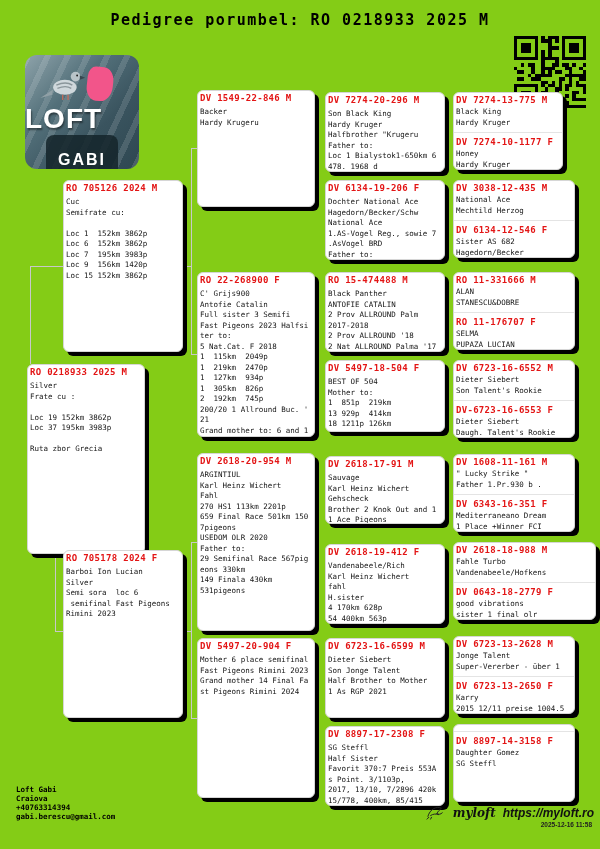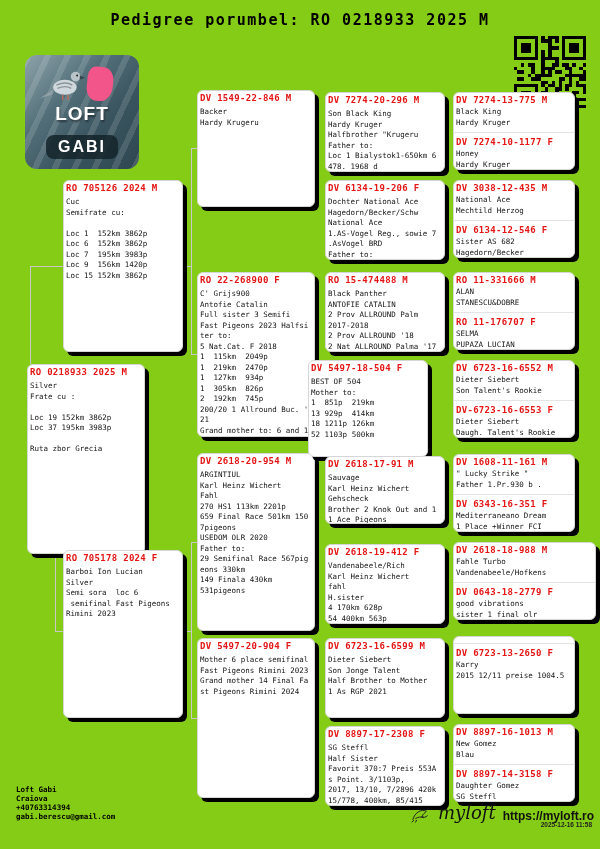--- a/index.html
+++ b/index.html
@@ -21,36 +21,36 @@
   .cn{position:absolute;background:#c8c8c8;}
 
   
   .logo{position:absolute;left:25px;top:55px;width:114px;height:114px;border-radius:12px;
         background:linear-gradient(135deg,#8ea3aa,#53707a 35%,#3a545f 65%,#2e4751);overflow:hidden;}
   .logo::before{content:"";position:absolute;inset:0;
         background:repeating-linear-gradient(115deg,rgba(255,255,255,.13) 0 6px,rgba(255,255,255,0) 6px 18px);}
   .pinkblob{position:absolute;left:62px;top:12px;width:26px;height:34px;background:#f2558a;
         border-radius:30% 40% 45% 40%;transform:rotate(6deg);}
   .pigeon{position:absolute;left:10px;top:6px;width:64px;height:44px;}
-  .brand-top{position:absolute;left:0;right:0;top:48px;text-align:center;color:#fff;
-        font-family:"Liberation Sans",sans-serif;font-weight:800;font-size:19px;letter-spacing:1px;
+  .brand-top{position:absolute;left:0;right:0;top:48px;text-align:left;color:#fff;
+        font-family:"Liberation Sans",sans-serif;font-weight:800;font-size:28px;letter-spacing:1px;
         text-shadow:1px 2px 2px rgba(0,0,0,.45);}
   .brand-bottom{position:absolute;left:50%;transform:translateX(-50%);top:80px;
         background:rgba(20,36,42,.85);color:#fff;font-family:"Liberation Sans",sans-serif;
-        font-weight:800;font-size:16px;letter-spacing:2px;padding:3px 12px;border-radius:8px;}
+        font-weight:800;font-size:16px;letter-spacing:2px;padding:16px 12px;border-radius:8px;}
 
   
   .qr{position:absolute;left:514px;top:36px;width:72px;height:72px;}
   .qr svg{width:100%;height:100%;shape-rendering:crispEdges;fill:#000;}
 
   
   .contact{position:absolute;left:16px;top:785px;font-size:7.5px;line-height:9px;font-weight:bold;color:#000;}
   .myloft{position:absolute;right:6px;top:802px;display:flex;align-items:flex-end;gap:7px;}
-  .myloft-name{font-family:"DejaVu Serif","Liberation Serif",serif;font-style:italic;font-weight:400;font-size:18px;color:#111;}
-  .myloft-url{font-family:"Liberation Sans",sans-serif;font-weight:700;font-size:12px;color:#111;}
+  .myloft-name{font-family:"DejaVu Serif","Liberation Serif",serif;font-style:italic;font-weight:700;font-size:12px;color:#111;}
+  .myloft-url{font-family:"Liberation Sans",sans-serif;font-style:italic;font-weight:700;font-size:12px;color:#111;}
   .timestamp{position:absolute;right:8px;top:821px;font-family:"Liberation Sans",sans-serif;
         font-weight:700;font-size:6.5px;color:#222;}
 </style>
 </head>
 <body>
 
 <div class="page">
 
   <div class="title">Pedigree porumbel: RO 0218933 2025 M</div>
 
@@ -316,21 +316,21 @@
   </div>
   <div class="card" style="left:325px;top:272px;width:120px;height:80px">
     <div class="ring">RO 15-474488 M</div>
     <div class="bodytxt">Black Panther
 ANTOFIE CATALIN
 2 Prov ALLROUND Palm
 2017-2018
 2 Prov ALLROUND '18
 2 Nat ALLROUND Palma '17</div>
   </div>
-  <div class="card" style="left:308px;top:360px;width:120px;height:97px">
+  <div class="card" style="left:325px;top:360px;width:120px;height:72px">
     <div class="ring">DV 5497-18-504 F</div>
     <div class="bodytxt">BEST OF 504
 Mother to:
 1  851p  219km
 13 929p  414km
 18 1211p 126km
 52 1103p 500km</div>
   </div>
   <div class="card" style="left:325px;top:456px;width:120px;height:68px">
     <div class="ring">DV 2618-17-91 M</div>
@@ -360,21 +360,21 @@
   <div class="card" style="left:325px;top:726px;width:120px;height:80px">
     <div class="ring">DV 8897-17-2308 F</div>
     <div class="bodytxt">SG Steffl
 Half Sister
 Favorit 370:7 Preis 553A
 s Point. 3/1103p,
 2017, 13/10, 7/2896 420k
 15/778, 400km, 85/415</div>
   </div>
 
-  <div class="card" style="left:453px;top:92px;width:122px;height:78px">
+  <div class="card" style="left:453px;top:92px;width:110px;height:78px">
     <div class="entry">
       <div class="ring">DV 7274-13-775 M</div>
       <div class="bodytxt">Black King
 Hardy Kruger</div>
     </div>
     <div class="divider"></div>
     <div class="entry">
       <div class="ring">DV 7274-10-1177 F</div>
       <div class="bodytxt">Honey
 Hardy Kruger</div>
@@ -439,33 +439,33 @@
 Vandenabeele/Hofkens</div>
     </div>
     <div class="divider"></div>
     <div class="entry">
       <div class="ring">DV 0643-18-2779 F</div>
       <div class="bodytxt">good vibrations
 sister 1 final olr</div>
     </div>
   </div>
   <div class="card" style="left:453px;top:636px;width:122px;height:78px">
+    <div class="entry">
+      <div class="ring">DV 6723-13-2628 M</div>
+      <div class="bodytxt">Jonge Talent
+Super-Vererber - über 1</div>
+    </div>
     <div class="divider"></div>
     <div class="entry">
       <div class="ring">DV 6723-13-2650 F</div>
       <div class="bodytxt">Karry
 2015 12/11 preise 1004.5</div>
     </div>
   </div>
   <div class="card" style="left:453px;top:724px;width:122px;height:78px">
-    <div class="entry">
-      <div class="ring">DV 8897-16-1013 M</div>
-      <div class="bodytxt">New Gomez
-Blau</div>
-    </div>
     <div class="divider"></div>
     <div class="entry">
       <div class="ring">DV 8897-14-3158 F</div>
       <div class="bodytxt">Daughter Gomez
 SG Steffl</div>
     </div>
   </div>
 
   <div class="contact">
     <div>Loft Gabi</div>

